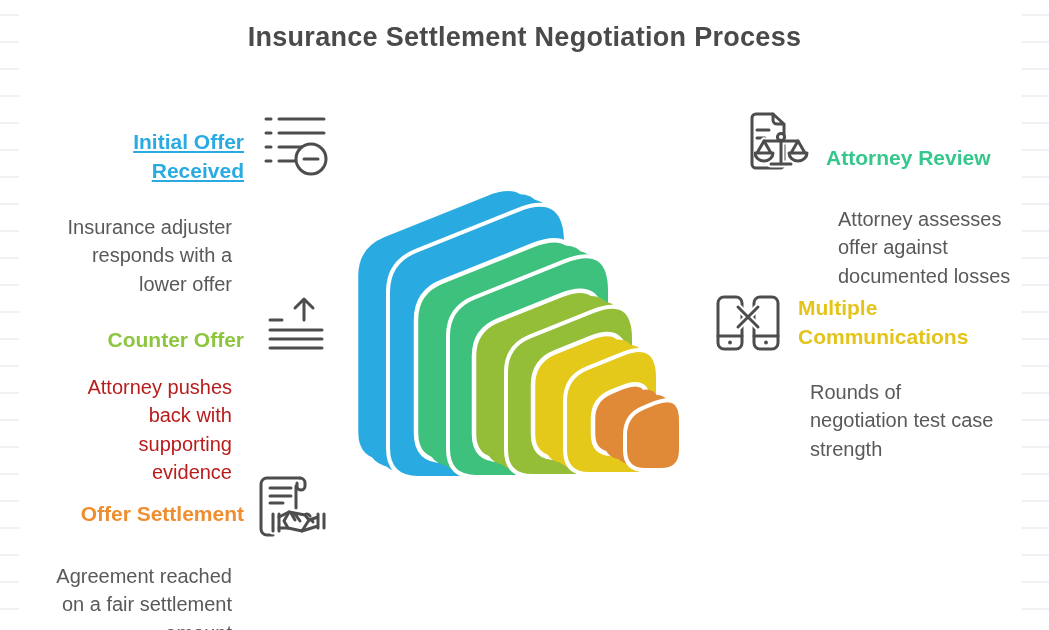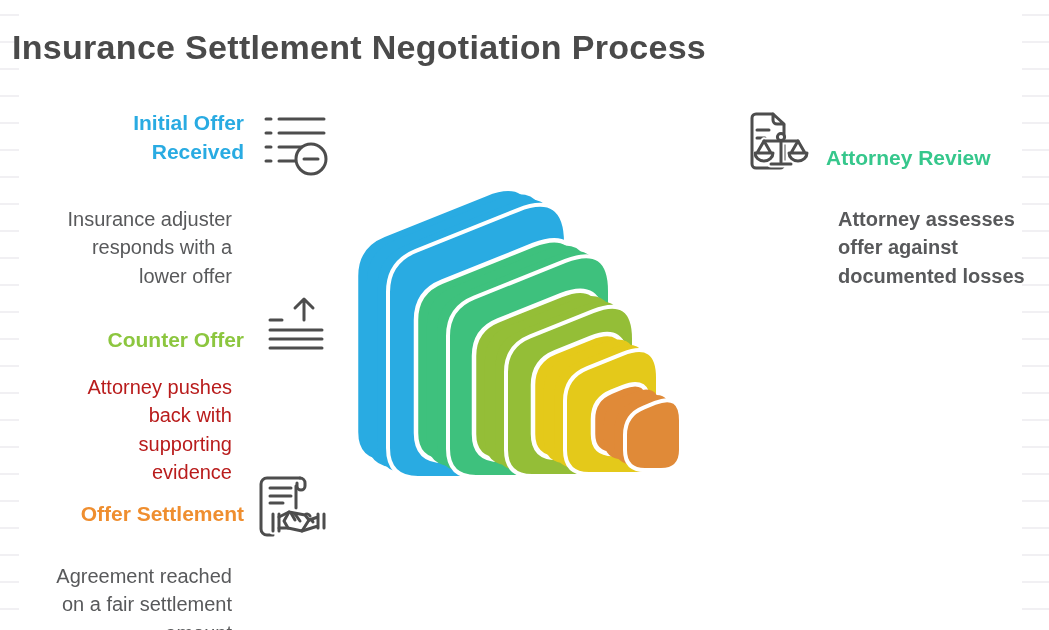--- a/index.html
+++ b/index.html
@@ -5,41 +5,41 @@
   html,body{margin:0;padding:0;background:#fff;}
   .canvas{
     position:relative;width:1049px;height:630px;background:#ffffff;overflow:hidden;
     font-family:"Liberation Sans","DejaVu Sans",sans-serif;
   }
   .ticks{position:absolute;top:14px;bottom:0;pointer-events:none;
     background:repeating-linear-gradient(to bottom,#f1f0f3 0 2px,transparent 2px 27px);}
   .ticks.left{left:0;width:19px;}
   .ticks.right{right:0;width:27px;}
   .page-title{
-    position:absolute;left:0;right:0;top:16px;margin:12px;
-    font-size:34px;font-weight:bold;color:#4a4a4a;letter-spacing:.3px;
+    position:absolute;left:0;right:0;top:16px;margin:6px;text-align:center;
+    font-size:27px;font-weight:bold;color:#4a4a4a;letter-spacing:.3px;
   }
   .pyramid{position:absolute;left:0;top:0;width:1049px;height:630px;pointer-events:none;}
   .step{position:absolute;display:grid;row-gap:15px;color:#58595b;}
   .step .title{margin:0;font-size:21px;font-weight:bold;line-height:1.38;}
   .step .desc{margin:12px;font-size:20px;line-height:1.42;color:#58595b;}
   .step.left{grid-template-columns:1fr 78px;column-gap:10px;text-align:right;}
   .step.left .icon{grid-column:2;grid-row:1;justify-self:end;}
   .step.left .title{grid-column:1;grid-row:1;justify-self:end;}
   .step.left .desc{grid-column:1;grid-row:2;justify-self:end;}
   .step.right{grid-template-columns:78px 1fr;column-gap:8px;text-align:left;}
   .step.right .icon{grid-column:1;grid-row:1;justify-self:start;}
   .step.right .title{grid-column:2;grid-row:1;justify-self:start;}
   .step.right .desc{grid-column:2;grid-row:2;justify-self:start;}
   .s1{left:52px;top:106px;width:280px;}
   .s2{left:52px;top:290px;width:280px;row-gap:5px;}
   .s3{left:40px;top:470px;width:292px;row-gap:8px;}
   .s4{left:740px;top:106px;width:300px;}
   .s5{left:712px;top:292px;width:300px;row-gap:12px;}
-  .s1 .title{margin-top:3px;}
+  .s1 .title{margin-top:22px;text-decoration:underline;}
   .s2 .title{margin-top:36px;}
   .s3 .title{margin-top:30px;}
   .s4 .title{margin-top:38px;}
   .s5 .title{margin-top:2px;}
   .icon svg{display:block;}
   .icon .ink{stroke:#4d4d4d;stroke-width:3;fill:none;stroke-linecap:round;stroke-linejoin:round;}
   .icon .halo{stroke:#ffffff;stroke-width:7;fill:none;stroke-linecap:round;stroke-linejoin:round;}
   .icon .inkfill{fill:#4d4d4d;stroke:none;}
   .icon .whitefill{fill:#ffffff;}
 </style>
@@ -105,35 +105,50 @@
         <path class="ink" d="M33 8 V14 A4 4 0 0 0 37 18 H44 L33 8 Z" style="stroke: rgb(77, 77, 77);"></path>
         <path class="ink" d="M17 24 H29 M17 32 H25" style="stroke: rgb(77, 77, 77);"></path>
         <path class="halo" d="M24 35 H58 M41 35 V56 M31 58 H51 M24 35 L17 47 M24 35 L31 47 M58 35 L51 47 M58 35 L65 47"></path>
         <path class="ink" d="M24 35 H58 M41 35 V56 M31 58 H51" style="stroke: rgb(77, 77, 77);"></path>
         <circle class="whitefill" cx="41" cy="31" r="3.6" stroke="#4d4d4d" stroke-width="3"></circle>
         <path class="ink" d="M24 35 L17 47 M24 35 L31 47 M15 47 A9 8 0 0 0 33 47 Z" style="stroke: rgb(77, 77, 77);"></path>
         <path class="ink" d="M58 35 L51 47 M58 35 L65 47 M49 47 A9 8 0 0 0 67 47 Z" style="stroke: rgb(77, 77, 77);"></path>
       </svg>
     </div>
     <h2 class="title" style="color: rgb(54, 199, 140);">Attorney Review</h2>
-    <p class="desc" style="color: rgb(88, 89, 91); font-weight: bold;">Attorney assesses offer against documented losses</p>
+    <p class="desc" style="color: rgb(88, 89, 91);">Attorney assesses offer against documented losses</p>
   </section>
 
   <section class="step left s2">
     <h2 class="title" style="color: rgb(140, 198, 63);">Counter Offer</h2>
     <div class="icon">
       <svg width="72" height="66" viewBox="0 0 72 66">
         <path class="ink" d="M10 30 H22" style="stroke: rgb(77, 77, 77);"></path>
         <path class="ink" d="M44 30 V10 M35 18 L44 9 L53 18" style="stroke: rgb(77, 77, 77);"></path>
         <path class="ink" d="M10 40 H62 M10 49 H62 M10 58 H62" style="stroke: rgb(77, 77, 77);"></path>
       </svg>
     </div>
     <p class="desc" style="color: #b91c1c;">Attorney pushes back with supporting evidence</p>
   </section>
 
+  <section class="step right s5">
+    <div class="icon">
+      <svg width="72" height="62" viewBox="0 0 72 62">
+        <rect class="ink" x="6" y="5" width="24" height="52" rx="6" style="stroke: rgb(77, 77, 77);"></rect>
+        <rect class="ink" x="42" y="5" width="24" height="52" rx="6" style="stroke: rgb(77, 77, 77);"></rect>
+        <path class="ink" d="M6 44 H30 M42 44 H66" style="stroke: rgb(77, 77, 77);"></path>
+        <circle class="inkfill" cx="18" cy="50.5" r="1.9"></circle>
+        <circle class="inkfill" cx="54" cy="50.5" r="1.9"></circle>
+        <path class="halo" d="M26 15 L46 35 M46 15 L26 35"></path>
+        <path class="ink" d="M26 15 L46 35 M46 15 L26 35" style="stroke: rgb(77, 77, 77);"></path>
+      </svg>
+    </div>
+    <h2 class="title" style="color: rgb(228, 196, 26);">Multiple Communications</h2>
+    <p class="desc" style="color: rgb(88, 89, 91);">Rounds of negotiation test case strength</p>
+  </section>
 
   <section class="step left s3">
     <h2 class="title" style="color: rgb(239, 142, 47);">Offer Settlement</h2>
     <div class="icon">
       <svg width="84" height="72" viewBox="0 0 84 72">
         <path class="ink" d="M52 8 H19 A6 6 0 0 0 13 14 V59 A6 6 0 0 0 19 65 H25" style="stroke: rgb(77, 77, 77);"></path>
         <path class="ink" d="M52 8 A5 5 0 0 1 57 13 V16 A4 4 0 0 1 49 16 V13" style="stroke: rgb(77, 77, 77);"></path>
         <path class="ink" d="M48 16 V38" style="stroke: rgb(77, 77, 77);"></path>
         <path class="ink" d="M22 18 H43 M22 26 H43 M22 33 H35" style="stroke: rgb(77, 77, 77);"></path>
         <path class="halo" d="M25 44 V61 M31 44 V61 M31 47 L41 42 M31 58 L40 58 M41 42 L57 45 L61 50 L54 61 L40 58 L36 51 Z M70 44 V58 M76 44 V58 M61 50 L70 47 M54 61 L70 56"></path>

